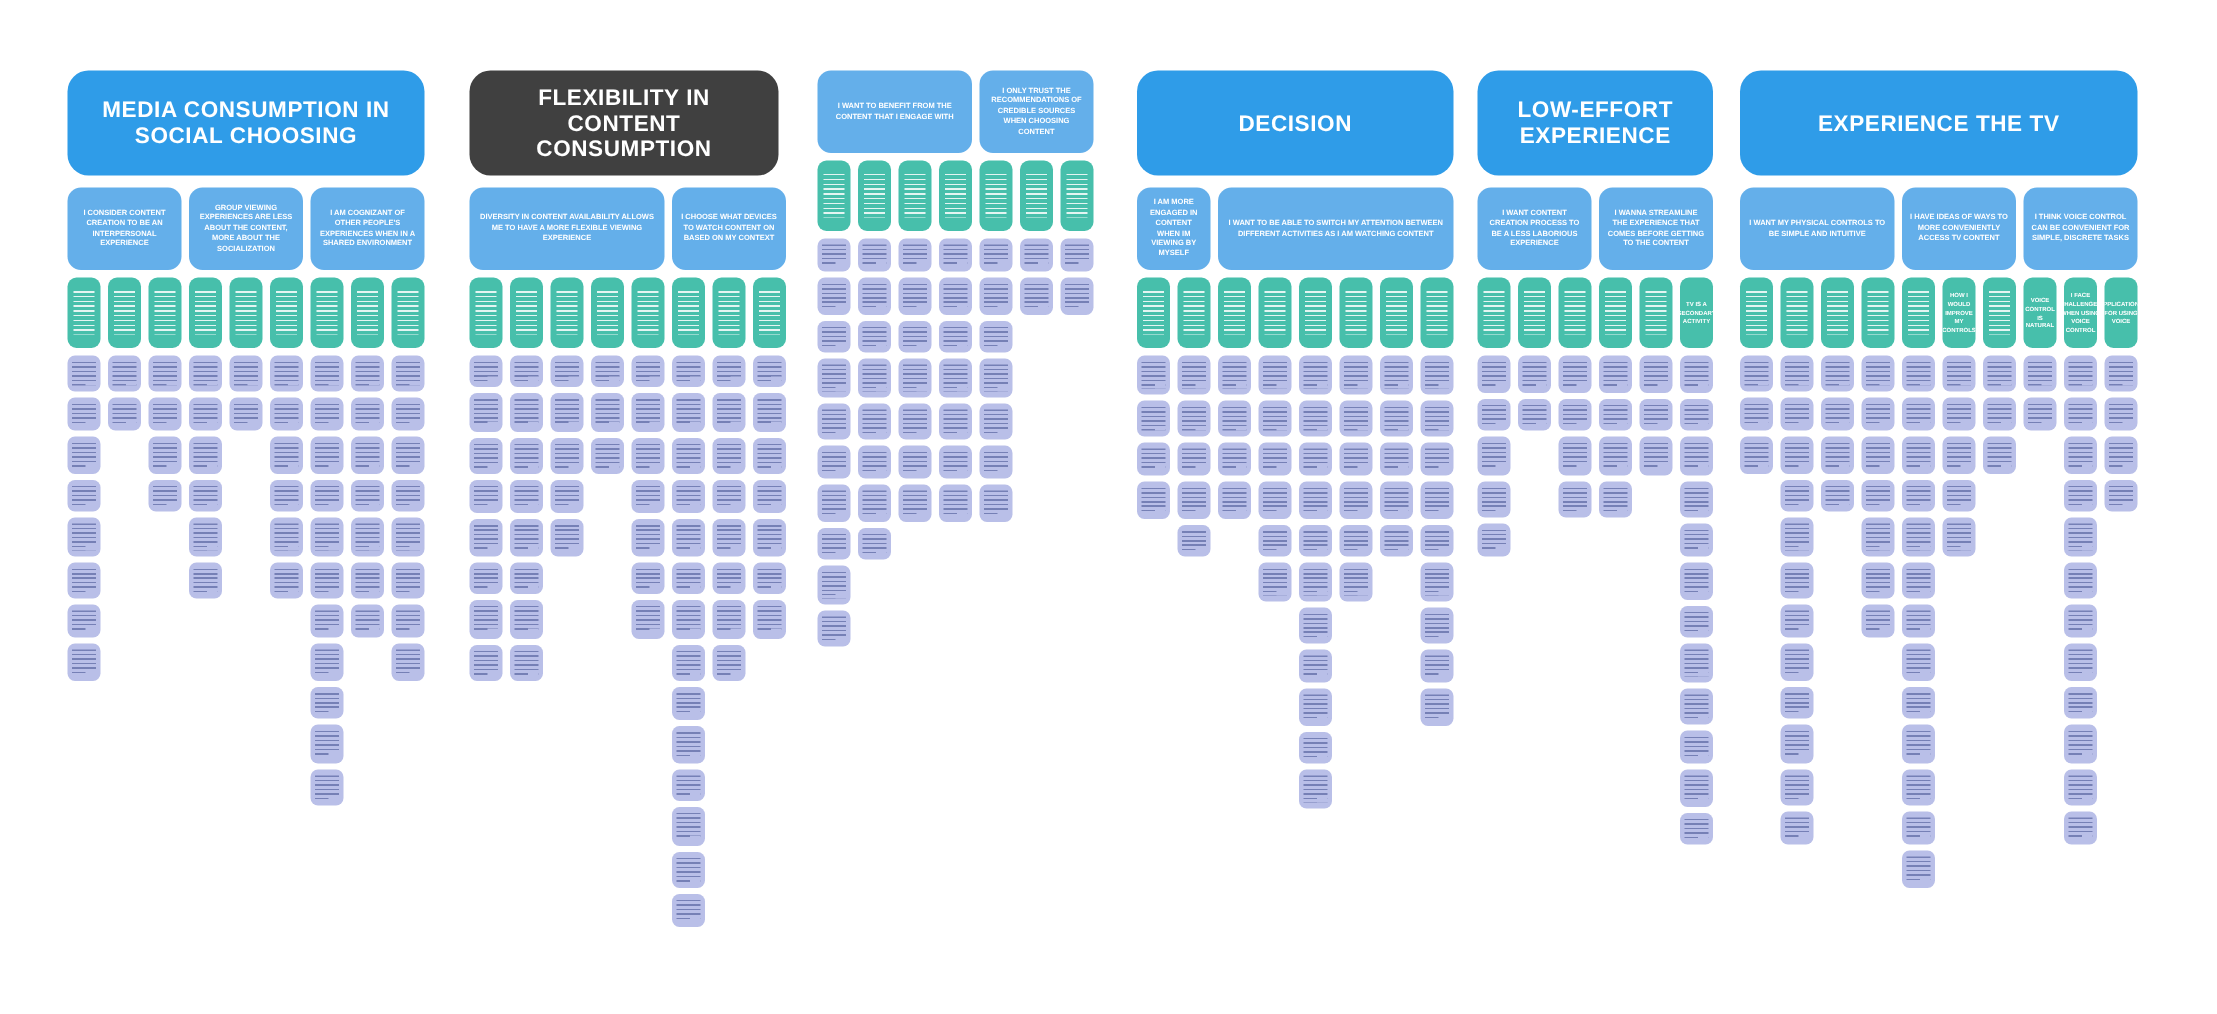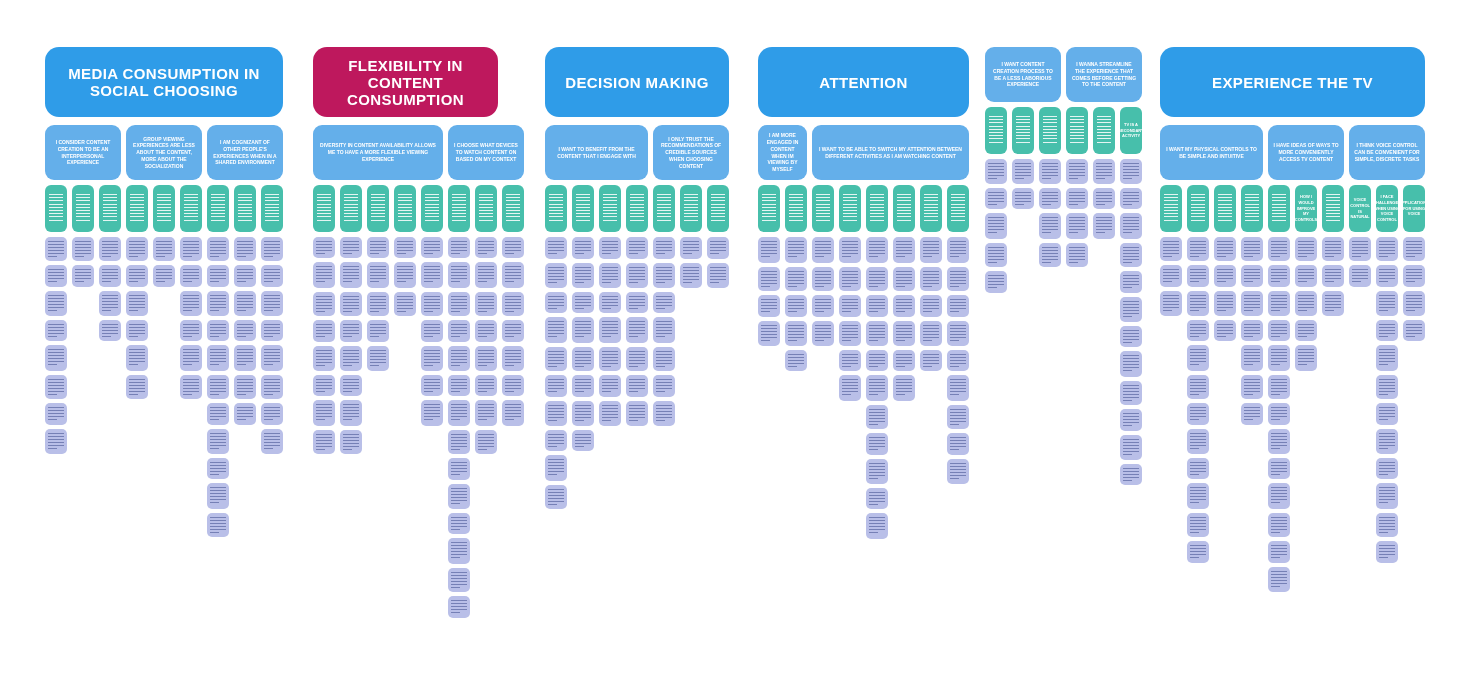--- a/index.html
+++ b/index.html
@@ -158,21 +158,21 @@
           <div class="note" style="background: rgb(185, 191, 232); height: 25px;"></div>
           <div class="note" style="background: rgb(185, 191, 232); height: 21px;"></div>
           <div class="note" style="background: rgb(185, 191, 232); height: 26px;"></div>
           <div class="note" style="background: rgb(185, 191, 232); height: 24px;"></div>
           <div class="note" style="background: rgb(185, 191, 232); height: 22px;"></div>
           <div class="note" style="background: rgb(185, 191, 232); height: 25px;"></div>
         </div>
       </div>
     </div>
     <div class="group">
-      <div class="group-header" style="background: #be185d; width: 185px;">FLEXIBILITY IN CONTENT CONSUMPTION</div>
+      <div class="group-header" style="background: #404040; width: 206px;">FLEXIBILITY IN CONTENT CONSUMPTION</div>
       <div class="subrow">
         <div class="subtheme" style="background: rgb(100, 175, 234); width: 130px;">DIVERSITY IN CONTENT AVAILABILITY ALLOWS ME TO HAVE A MORE FLEXIBLE VIEWING EXPERIENCE</div>
         <div class="subtheme" style="background: rgb(100, 175, 234); width: 76px;">I CHOOSE WHAT DEVICES TO WATCH CONTENT ON BASED ON MY CONTEXT</div>
       </div>
       <div class="colrow">
         <div class="note-col">
           <div class="category scribbled" style="background: rgb(71, 191, 171);"></div>
           <div class="note" style="background: rgb(185, 191, 232); height: 21px;"></div>
           <div class="note" style="background: rgb(185, 191, 232); height: 26px;"></div>
           <div class="note" style="background: rgb(185, 191, 232); height: 24px;"></div>
@@ -251,21 +251,20 @@
           <div class="note" style="background: rgb(185, 191, 232); height: 26px;"></div>
           <div class="note" style="background: rgb(185, 191, 232); height: 24px;"></div>
           <div class="note" style="background: rgb(185, 191, 232); height: 22px;"></div>
           <div class="note" style="background: rgb(185, 191, 232); height: 25px;"></div>
           <div class="note" style="background: rgb(185, 191, 232); height: 21px;"></div>
           <div class="note" style="background: rgb(185, 191, 232); height: 26px;"></div>
         </div>
       </div>
     </div>
     <div class="group">
-      <div class="group-header" style="background: rgb(47, 156, 232); width: 184px;">DECISION MAKING</div>
       <div class="subrow">
         <div class="subtheme" style="background: rgb(100, 175, 234); width: 103px;">I WANT TO BENEFIT FROM THE CONTENT THAT I ENGAGE WITH</div>
         <div class="subtheme" style="background: rgb(100, 175, 234); width: 76px;">I ONLY TRUST THE RECOMMENDATIONS OF CREDIBLE SOURCES WHEN CHOOSING CONTENT</div>
       </div>
       <div class="colrow">
         <div class="note-col">
           <div class="category scribbled" style="background: rgb(71, 191, 171);"></div>
           <div class="note" style="background: rgb(185, 191, 232); height: 22px;"></div>
           <div class="note" style="background: rgb(185, 191, 232); height: 25px;"></div>
           <div class="note" style="background: rgb(185, 191, 232); height: 21px;"></div>
@@ -324,21 +323,21 @@
           <div class="note" style="background: rgb(185, 191, 232); height: 25px;"></div>
         </div>
         <div class="note-col">
           <div class="category scribbled" style="background: rgb(71, 191, 171);"></div>
           <div class="note" style="background: rgb(185, 191, 232); height: 22px;"></div>
           <div class="note" style="background: rgb(185, 191, 232); height: 25px;"></div>
         </div>
       </div>
     </div>
     <div class="group">
-      <div class="group-header" style="background: rgb(47, 156, 232); width: 211px;">ATTENTION</div>
+      <div class="group-header" style="background: rgb(47, 156, 232); width: 211px;">DECISION</div>
       <div class="subrow">
         <div class="subtheme" style="background: rgb(100, 175, 234); width: 49px;">I AM MORE ENGAGED IN CONTENT WHEN IM VIEWING BY MYSELF</div>
         <div class="subtheme" style="background: rgb(100, 175, 234); width: 157px;">I WANT TO BE ABLE TO SWITCH MY ATTENTION BETWEEN DIFFERENT ACTIVITIES AS I AM WATCHING CONTENT</div>
       </div>
       <div class="colrow">
         <div class="note-col">
           <div class="category scribbled" style="background: rgb(71, 191, 171);"></div>
           <div class="note" style="background: rgb(185, 191, 232); height: 26px;"></div>
           <div class="note" style="background: rgb(185, 191, 232); height: 24px;"></div>
           <div class="note" style="background: rgb(185, 191, 232); height: 22px;"></div>
@@ -407,20 +406,21 @@
           <div class="note" style="background: rgb(185, 191, 232); height: 25px;"></div>
           <div class="note" style="background: rgb(185, 191, 232); height: 21px;"></div>
           <div class="note" style="background: rgb(185, 191, 232); height: 26px;"></div>
           <div class="note" style="background: rgb(185, 191, 232); height: 24px;"></div>
           <div class="note" style="background: rgb(185, 191, 232); height: 22px;"></div>
           <div class="note" style="background: rgb(185, 191, 232); height: 25px;"></div>
         </div>
       </div>
     </div>
     <div class="group">
+      <div class="group-header" style="background: rgb(47, 156, 232); width: 157px;">LOW-EFFORT EXPERIENCE</div>
       <div class="subrow">
         <div class="subtheme" style="background: rgb(100, 175, 234); width: 76px;">I WANT CONTENT CREATION PROCESS TO BE A LESS LABORIOUS EXPERIENCE</div>
         <div class="subtheme" style="background: rgb(100, 175, 234); width: 76px;">I WANNA STREAMLINE THE EXPERIENCE THAT COMES BEFORE GETTING TO THE CONTENT</div>
       </div>
       <div class="colrow">
         <div class="note-col">
           <div class="category scribbled" style="background: rgb(71, 191, 171);"></div>
           <div class="note" style="background: rgb(185, 191, 232); height: 25px;"></div>
           <div class="note" style="background: rgb(185, 191, 232); height: 21px;"></div>
           <div class="note" style="background: rgb(185, 191, 232); height: 26px;"></div>

